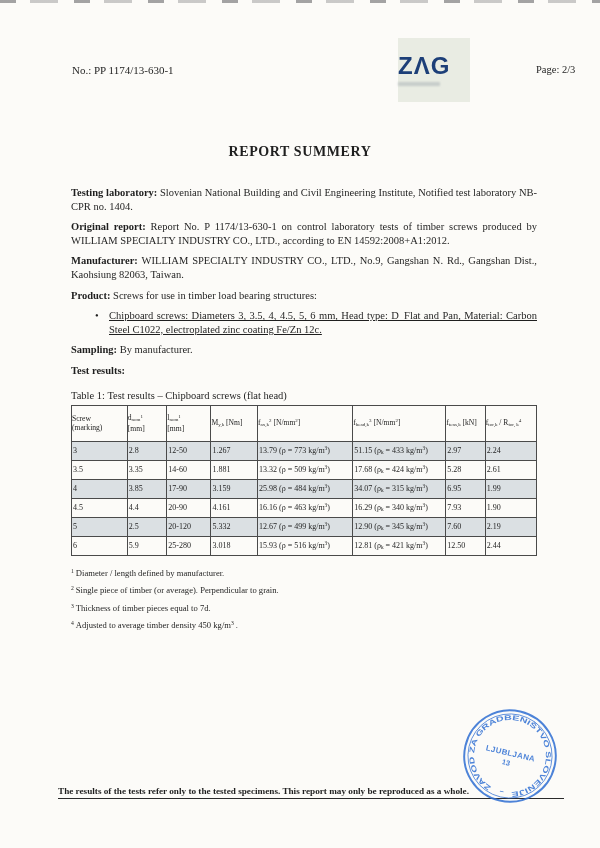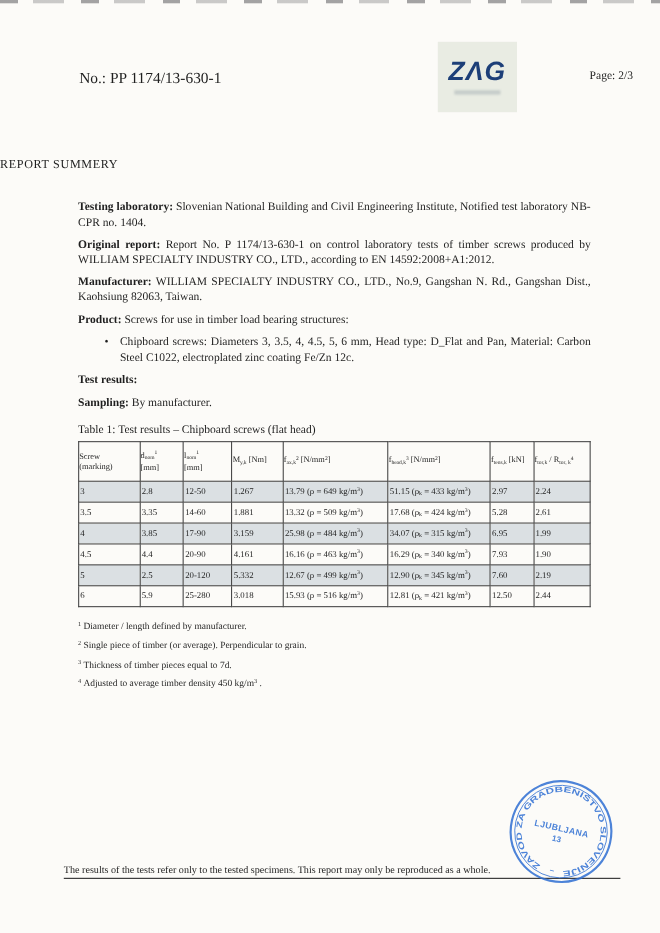--- a/index.html
+++ b/index.html
@@ -1,45 +1,45 @@
 <!DOCTYPE html>
 <html style="--shade: #dbe0e3; --stamp-color: #2f6fd3; --logo-color: #1d3f78;"><head>
 <meta charset="utf-8">
 <style>
   html,body{margin:0;padding:0;}
   body{width:600px;height:848px;background:#fcfbf8;font-family:"Liberation Serif",serif;color:#1f1f1f;position:relative;overflow:hidden;}
   .page{position:absolute;inset:0;}
   .scan-artifact{position:absolute;top:0;left:0;right:0;height:3px;opacity:.55;
     background:repeating-linear-gradient(90deg,rgba(50,50,55,.8) 0 16px,rgba(50,50,55,0) 16px 30px,rgba(50,50,55,.45) 30px 58px,rgba(50,50,55,0) 58px 74px);}
   .hdr{position:relative;height:100px;margin-top:12px;}
-  .doc-no{position:absolute;left:72px;top:52px;font-size:14px;text-align:right;}
+  .doc-no{position:absolute;left:72px;top:52px;font-size:11px;text-align:right;}
   .page-no{position:absolute;left:536px;top:52px;font-size:10.5px;}
   .logo{position:absolute;left:398px;top:26px;width:72px;height:64px;background:#e9ece3;
-    display:flex;flex-direction:column;align-items:center;justify-content:center;font-style:italic;}
+    display:flex;flex-direction:column;align-items:flex-start;justify-content:center;}
   .logo-text{font-family:"Liberation Sans",sans-serif;font-weight:bold;font-size:24px;letter-spacing:1px;color:var(--logo-color,#1d3f78);line-height:1;}
   .logo-smudge{width:42px;height:4px;margin-top:4px;background:#aab3b6;filter:blur(1px);opacity:.55;}
-  .title{font-weight:normal;font-size:11px;letter-spacing:.6px;margin-top:32px;}
+  .title{text-align:center;font-weight:bold;font-size:14px;letter-spacing:.6px;margin-top:32px;}
   .content{margin:26px 63px 0 71px;}
   .para{font-size:10.5px;line-height:13.6px;text-align:justify;margin:0 0 7px 0;}
   .para b{font-weight:bold;}
   .bullet-row{display:flex;margin:0 0 7px 0;}
   .dot{width:14px;margin-left:24px;font-size:10.5px;line-height:13.6px;flex:none;}
-  .bullet-row .btxt{font-size:10.5px;line-height:13.6px;text-align:justify;flex:1;}
+  .bullet-row .btxt{font-size:10.5px;line-height:13.6px;text-align:justify;flex:1;text-decoration:underline;}
   .caption{font-size:10.5px;margin:12px 0 4px 0;}
   table{border-collapse:collapse;width:100%;table-layout:fixed;border:1.6px solid #3a3a3a;}
   th,td{border:1px solid #4a4a4a;text-align:left;vertical-align:middle;overflow:hidden;}
   th{font-weight:normal;font-size:7.6px;line-height:9.5px;height:33px;padding:1px 0;white-space:nowrap;}
   td{font-size:8px;height:18px;padding:0 1px;white-space:nowrap;}
   tr.shaded td{background:var(--shade,#dbe0e3);}
   .sp{font-size:66%;position:relative;top:-.5em;}
   .sb{font-size:66%;position:relative;top:.25em;}
   .footnotes{margin-top:12px;}
   .fnote{font-size:8.6px;margin:0 0 7.5px 0;}
   .fnote .sp{margin-right:2px;}
-  .footer{position:absolute;left:58px;right:36px;top:786px;}
+  .footer{position:absolute;left:58px;right:36px;top:786px;font-weight:bold;}
   .disclaimer{font-size:9.2px;border-bottom:1.6px solid #2a2a2a;padding-bottom:2px;}
   .form-ref{font-size:8.3px;font-style:italic;margin-top:2px;}
   svg.stamp{position:absolute;left:461px;top:707px;width:98px;height:98px;opacity:.85;transform:rotate(13deg);color:var(--stamp-color,#2f6fd3);}
 </style>
 </head>
 <body>
 
 <div class="page">
   <div class="scan-artifact"></div>
 
@@ -57,22 +57,22 @@
   <div class="content">
     <div id="paras">
         <div class="para"><b>Testing laboratory:</b> Slovenian National Building and Civil Engineering Institute, Notified test laboratory NB-CPR no. 1404.</div>
         <div class="para"><b>Original report:</b> Report No. P 1174/13-630-1 on control laboratory tests of timber screws produced by WILLIAM SPECIALTY INDUSTRY CO., LTD., according to EN 14592:2008+A1:2012.</div>
         <div class="para"><b>Manufacturer:</b> WILLIAM SPECIALTY INDUSTRY CO., LTD., No.9, Gangshan N. Rd., Gangshan Dist., Kaohsiung 82063, Taiwan.</div>
         <div class="para"><b>Product:</b> Screws for use in timber load bearing structures:</div>
         <div class="bullet-row">
           <span class="dot">•</span>
           <span class="btxt">Chipboard screws: Diameters 3, 3.5, 4, 4.5, 5, 6 mm, Head type: D_Flat and Pan, Material: Carbon Steel C1022, electroplated zinc coating Fe/Zn 12c.</span>
         </div>
+        <div class="para"><b>Sampling:</b> By manufacturer.</div>
         <div class="para"><b>Test results:</b></div>
-        <div class="para"><b>Sampling:</b> By manufacturer.</div>
       </div>
 
     <div class="caption">Table 1: Test results – Chipboard screws (flat head)</div>
 
     <table id="results-table">
       <colgroup id="cols">
           <col style="width: 12%;">
           <col style="width: 8.5%;">
           <col style="width: 9.5%;">
           <col style="width: 10%;">
@@ -111,21 +111,21 @@
               <div><span>f</span><span class="sb">tor,k</span><span> / R</span><span class="sb">tor, k</span><span class="sp">4</span></div>
             </th>
           </tr>
         </thead>
       <tbody id="tbody">
           <tr class="shaded">
             <td>3</td>
             <td>2.8</td>
             <td>12-50</td>
             <td>1.267</td>
-            <td><span>13.79 (ρ = 649 kg/m</span><span class="sp">3</span><span>)</span></td>
+            <td><span>13.79 (ρ = 773 kg/m</span><span class="sp">3</span><span>)</span></td>
             <td><span>51.15 (ρ</span><span class="sb">k</span><span> = 433 kg/m</span><span class="sp">3</span><span>)</span></td>
             <td>2.97</td>
             <td>2.24</td>
           </tr>
           <tr>
             <td>3.5</td>
             <td>3.35</td>
             <td>14-60</td>
             <td>1.881</td>
             <td><span>13.32 (ρ = 509 kg/m</span><span class="sp">3</span><span>)</span></td>

